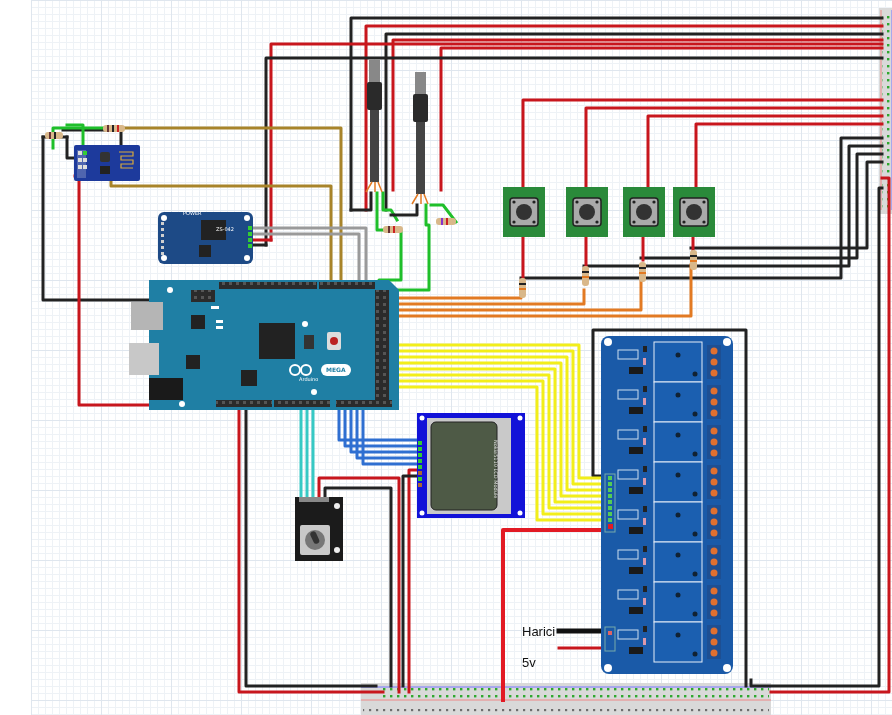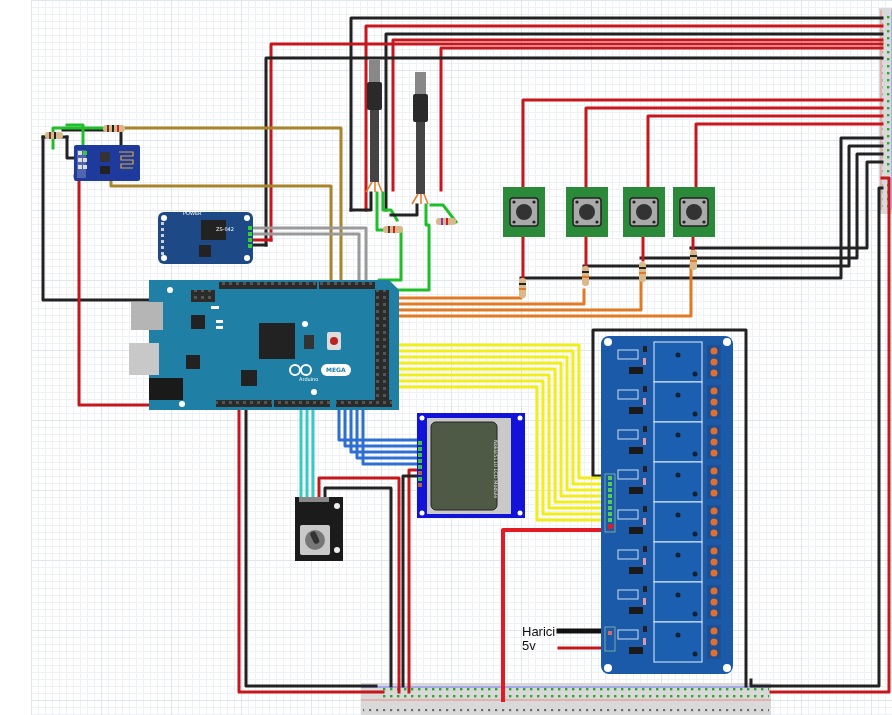--- a/index.html
+++ b/index.html
@@ -461,19 +461,19 @@
           <circle cx="683" cy="653" r="3.5" fill="#e07030"></circle>
       <rect x="587" y="630" width="20" height="9" fill="none" stroke="#cde" stroke-width="1"></rect>
       <rect x="598" y="647" width="14" height="7" fill="#1a1a1a"></rect>
       <rect x="612" y="626" width="4" height="6" fill="#222"></rect>
       <rect x="612" y="638" width="3" height="7" fill="#d9a"></rect>
         </g>
       </g>
 </svg>
 
 <span class="lbl" style="left:491px;top:624px;">Harici</span>
-<span class="lbl" style="left:491px;top:638px;">5v</span>
+<span class="lbl" style="left:491px;top:655px;">5v</span>
 <span class="lbl tiny" style="left:268px;top:376px;font-size:5px;color:#fff;">Arduino</span>
 <span class="lbl tiny" style="left:295px;top:366px;font-size:6px;color:#1f7fa4;font-weight:bold;">MEGA</span>
 <span class="lbl tiny" style="left:185px;top:226px;font-size:5px;color:#fff;">ZS-042</span>
 <span class="lbl tiny" style="left:152px;top:210px;font-size:5px;color:#fff;">POWER</span>
 <span class="lbl tiny" style="left:468px;top:440px;font-size:5px;color:#ddd;transform:rotate(90deg);transform-origin:left top;white-space:nowrap;">Nokia5110 LCD Module</span>
 </div>
 
 </body></html>

